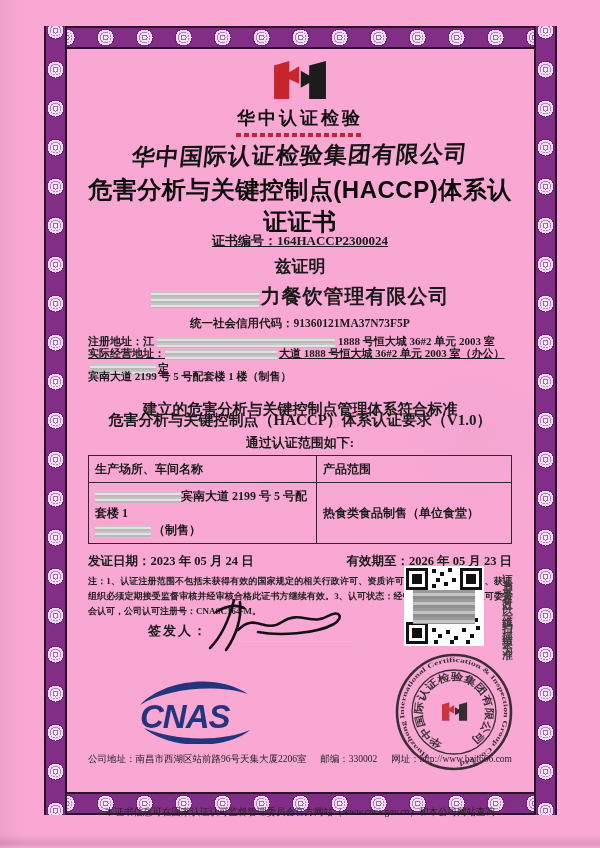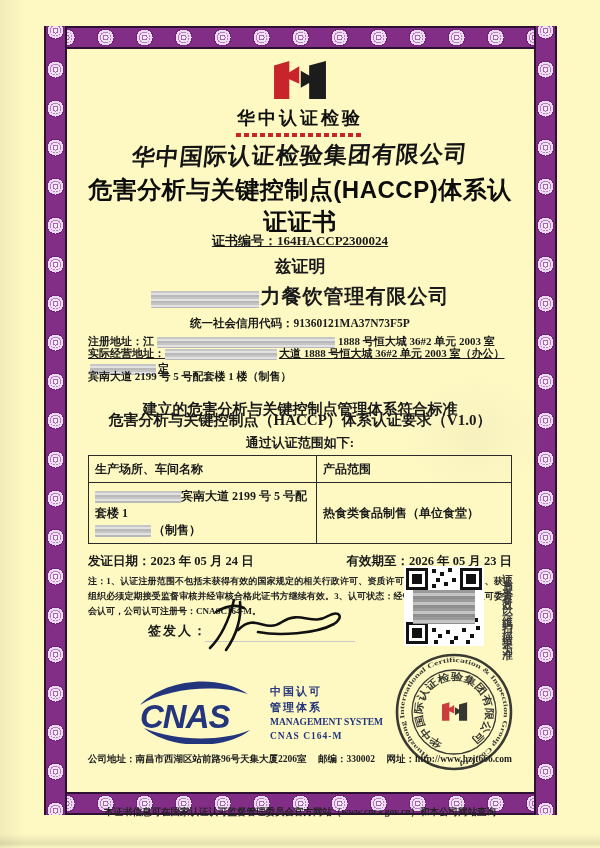--- a/index.html
+++ b/index.html
@@ -1,16 +1,16 @@
 <!DOCTYPE html>
 <html><head>
 <meta charset="utf-8">
 <style>
   html,body{margin:0;padding:0;background:#fff;}
-  .page{position:relative;width:600px;height:848px;background:#fef9c3;overflow:hidden;
+  .page{position:relative;width:600px;height:848px;background:#f9a8d4;overflow:hidden;
         font-family:"Liberation Serif","DejaVu Serif",serif;color:#1a1a1a;}
   .page::after{content:"";position:absolute;left:0;right:0;bottom:0;height:14px;
         background:linear-gradient(180deg,rgba(0,0,0,0) 0%,rgba(0,0,0,.10) 70%,rgba(255,255,255,0) 100%);}
   .page::before{content:"";position:absolute;left:0;top:0;bottom:0;width:26px;
         background:linear-gradient(90deg,rgba(0,0,0,.05),rgba(0,0,0,0));}
   
   .band{position:absolute;background-color:#822e87;box-sizing:border-box;}
   .band-h{height:23px;left:44px;width:513px;
         background-image:radial-gradient(circle 9px at 50% 50%,
           #f6eef8 0 2px,#a864ae 2px 3px,#f0e2f3 3px 5px,#b77fc0 5px 5.8px,#ecd9ef 5.8px 8px,#6e2374 8px 9px,transparent 9px);
@@ -38,21 +38,21 @@
   .small{font-size:11.5px;}
   .addr{font-size:11px;text-align:left;left:88px;width:424px;}
   .mid{font-size:15px;}
   table.scope{border-collapse:collapse;width:424px;font-size:12px;}
   table.scope th,table.scope td{border:1.5px solid #2a2a2a;font-weight:700;text-align:left;padding:4px 6px;}
   table.scope th{height:18px;}
   table.scope td{height:52px;}
   .notes{font-size:9px;font-weight:700;line-height:1.65;text-align:justify;color:#222;}
   .vtext{writing-mode:vertical-rl;font-size:10.5px;letter-spacing:5px;color:#3a3a3a;font-weight:600;}
   .cnas-text div{color:#23357d;font-weight:700;line-height:1.45;}
-  .footer{font-size:9.5px;font-weight:700;color:#222;align-items:center;}
+  .footer{font-size:9.5px;font-weight:400;color:#222;align-items:center;}
   .qrwrap{width:80px;height:80px;position:relative;}
   .qrblur{position:absolute;left:9px;top:24px;width:62px;height:34px;filter:blur(.6px);
         background:repeating-linear-gradient(180deg,#9a9a9a 0 3px,#c4c4c4 3px 6px,#8f8f8f 6px 9px);}
   .sigline{position:absolute;left:205px;top:641px;width:150px;border-bottom:1.5px solid #c9c9c9;}
   .smudge{position:absolute;left:400px;top:370px;width:150px;height:130px;border-radius:50%;
         background:radial-gradient(ellipse,rgba(120,90,120,.05),rgba(0,0,0,0) 70%);}
 </style>
 </head>
 <body>
 
@@ -200,26 +200,20 @@
     </g>
   </svg>
 
   <div class="abs" style="top:678px;left:132px;">
     <svg width="126" height="66" viewBox="0 0 126 66">
       <path fill="#23357d" d="M8,27 C32,2 84,-5 116,16 C84,6 36,10 8,27 Z"></path>
       <path fill="#23357d" d="M12,50 C38,72 94,72 118,52 C90,64 42,63 12,50 Z"></path>
       <text x="8" y="50" font-family="Liberation Sans,sans-serif" font-size="33" font-weight="700" font-style="italic" fill="#23357d" letter-spacing="-1">CNAS</text>
     </svg>
   </div>
-  <div class="abs cnas-text" style="top:684px;left:270px;">
-    <div style="font-size:11px;letter-spacing:2px;">中国认可</div>
-    <div style="font-size:11px;letter-spacing:2px;">管理体系</div>
-    <div style="font-size:9.5px;">MANAGEMENT SYSTEM</div>
-    <div style="font-size:9.5px;letter-spacing:1px;">CNAS C164-M</div>
-  </div>
 
   <div class="abs footer" style="top:753px;left:88px;width:424px;display:flex;justify-content:space-between;">
     <span>公司地址：南昌市西湖区站前路96号天集大厦2206室</span>
     <span>邮编：330002</span>
     <span>网址：http://www.hzjt666.com</span>
   </div>
   <div class="abs footer" style="top:770px;left:88px;width:424px;text-align:center;margin-top:36px;">本证书信息可在国家认证认可监督管理委员会官方网站（www.cnca.gov.cn）和本公司网站查询</div>
 
 </div>
 

